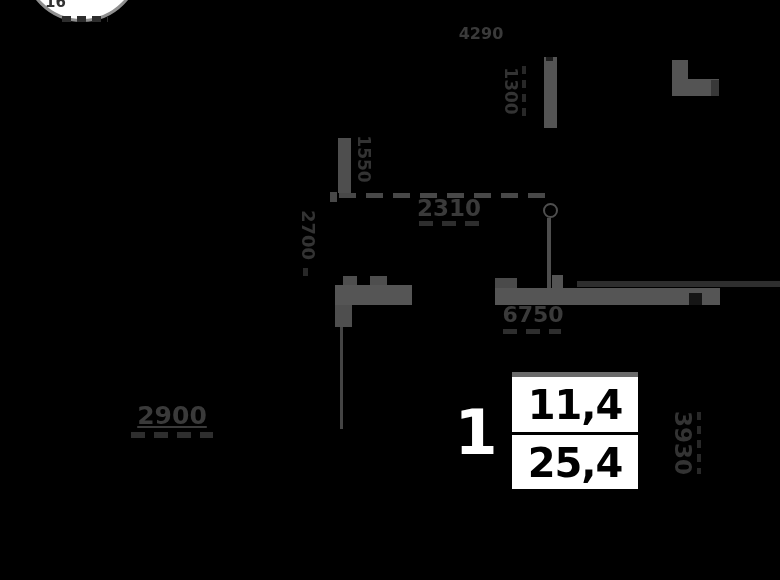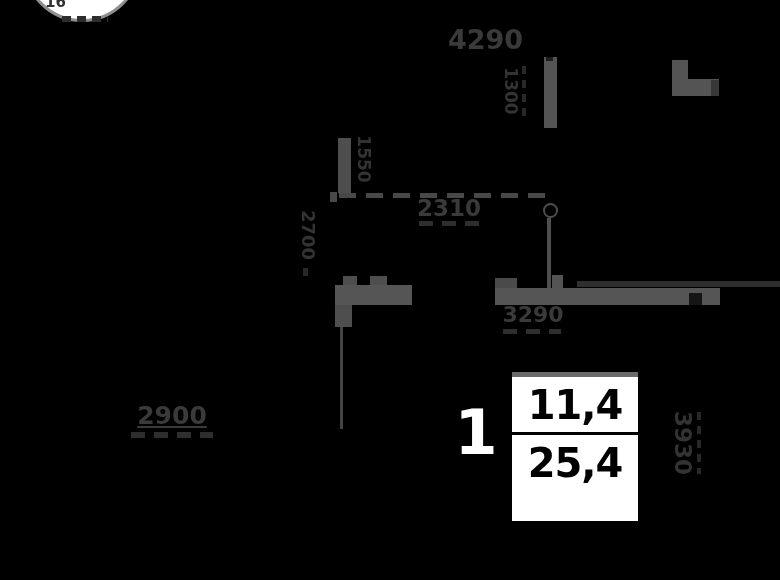--- a/index.html
+++ b/index.html
@@ -79,21 +79,21 @@
   }
   #area-box-topline {
     position: absolute;
     left: 512px; top: 372px;
     width: 126px; height: 6px;
     background: #6a6a6a;
   }
   #area-box {
     position: absolute;
     left: 512px; top: 377px;
-    width: 126px; height: 144px;
+    width: 126px; height: 112px;
     background: #ffffff;
   }
   #area-box .row {
     width: 100%; height: 58px;
     color: #000;
     font-size: 40px;
     font-weight: bold;
     text-align: center;
     line-height: 56px;
     letter-spacing: -1px;
@@ -104,21 +104,21 @@
 <body>
 
 <div id="plan">
 
   <div id="level-badge">
     <span class="num">16</span>
   </div>
   <div class="hdash" style="left:62px; top:16px; width:46px; height:6px;
        background: repeating-linear-gradient(90deg, #2d2d2d 0 9px, transparent 9px 15px);"></div>
 
-  <div class="dim" style="left:448px; top:24px; width:66px; font-size:27px;">4290</div>
+  <div class="dim" style="left:448px; top:24px; width:66px; font-size:16px;">4290</div>
 
   <div class="dim vdim" style="left:521px; top:62px; width:58px; font-size:17px;">1300</div>
   <div class="vdash" style="left:522px; top:66px; width:4px; height:54px;"></div>
 
   <div class="wall" style="left:544px; top:57px; width:13px; height:71px;"></div>
   <div class="abs" style="left:546px; top:57px; width:7px; height:4px; background:#1c1c1c;"></div>
 
   <div class="wall" style="left:672px; top:60px; width:16px; height:36px;"></div>
   <div class="wall" style="left:672px; top:79px; width:47px; height:17px;"></div>
   <div class="abs" style="left:711px; top:80px; width:8px; height:16px; background:#383838;"></div>
@@ -143,21 +143,21 @@
   <div class="wall" style="left:335px; top:285px; width:77px; height:20px; background:#555;"></div>
   <div class="wall-dk" style="left:335px; top:305px; width:17px; height:22px;"></div>
   <div class="abs" style="left:340px; top:327px; width:3px; height:102px; background:#444;"></div>
 
   <div class="abs" style="left:577px; top:281px; width:203px; height:6px; background:#2e2e2e;"></div>
   <div class="abs" style="left:495px; top:278px; width:22px; height:10px; background:#4a4a4a;"></div>
   <div class="wall" style="left:552px; top:275px; width:11px; height:13px;"></div>
   <div class="wall" style="left:495px; top:288px; width:225px; height:17px; background:#555;"></div>
   <div class="abs" style="left:689px; top:293px; width:13px; height:12px; background:#151515;"></div>
 
-  <div class="dim" style="left:500px; top:302px; width:66px; font-size:22px;">3290</div>
+  <div class="dim" style="left:500px; top:302px; width:66px; font-size:22px;">6750</div>
   <div class="hdash" style="left:503px; top:329px; width:58px; height:5px;"></div>
 
   <div class="dim" style="left:133px; top:401px; width:78px; font-size:25px;text-decoration:underline;">2900</div>
   <div class="hdash" style="left:131px; top:432px; width:82px; height:6px;"></div>
 
   <div class="dim vdim" style="left:696px; top:406px; width:74px; font-size:23px;">3930</div>
   <div class="vdash" style="left:697px; top:412px; width:4px; height:62px;"></div>
 
   <div id="unit-number">1</div>
   <div id="area-box-topline"></div>

